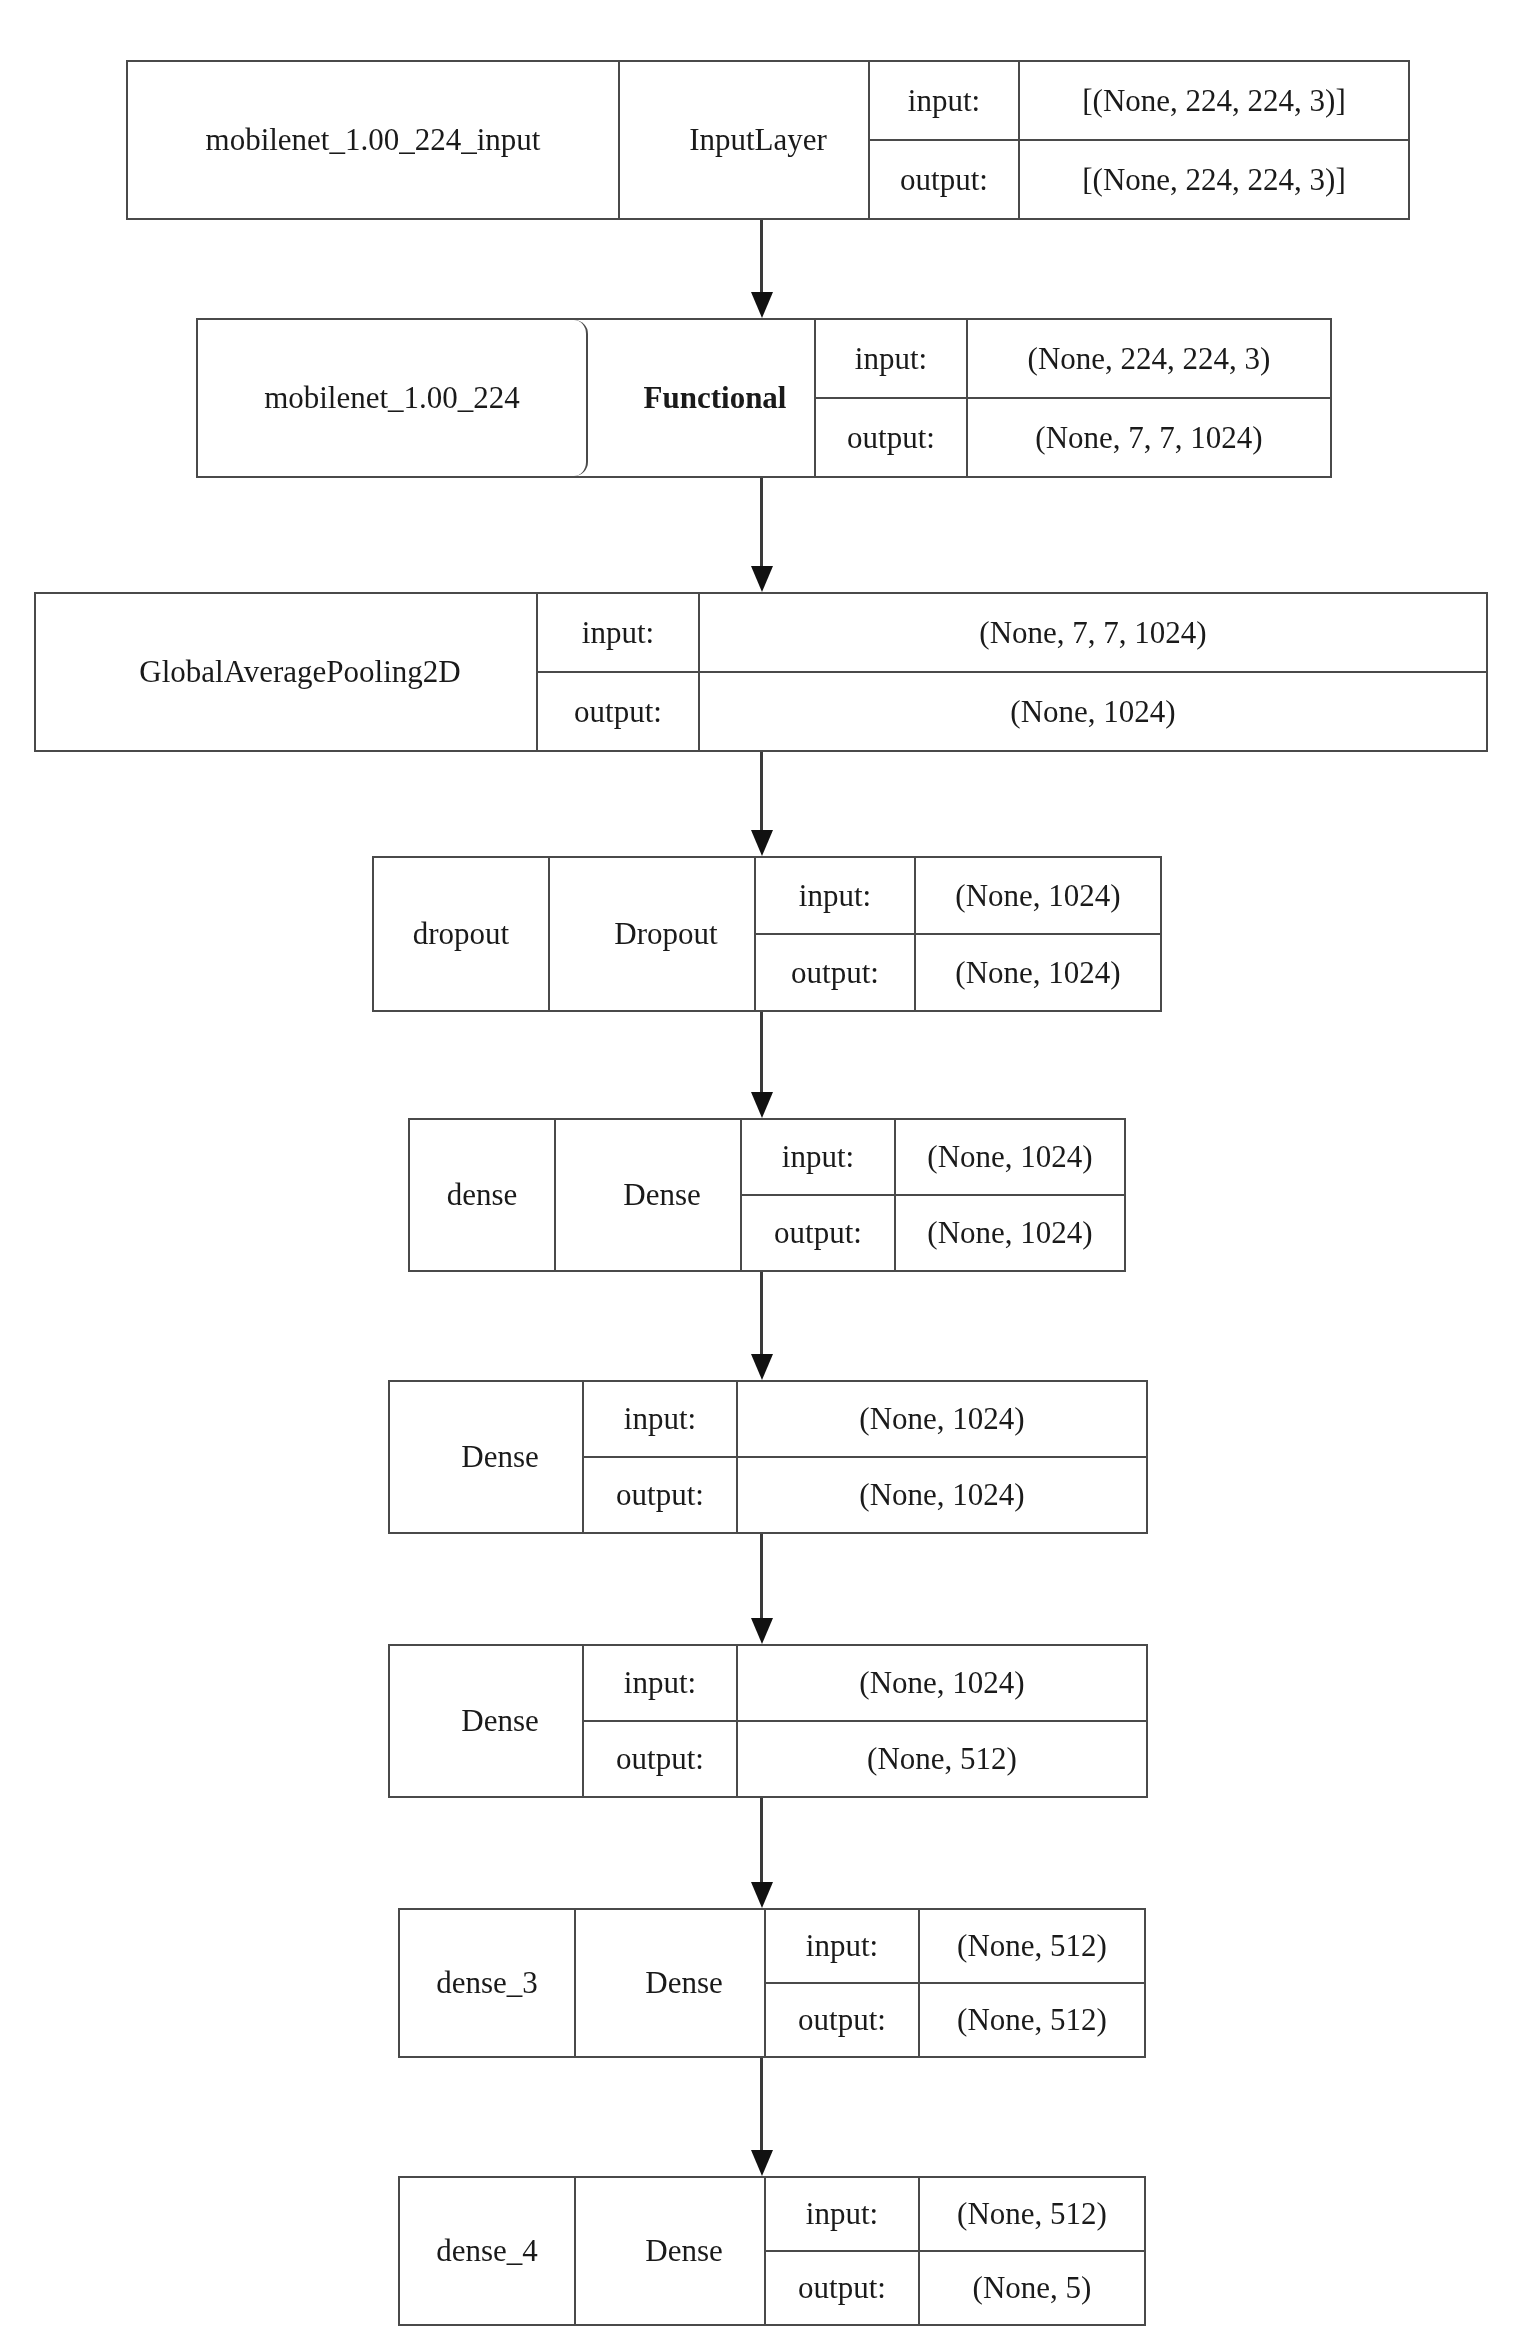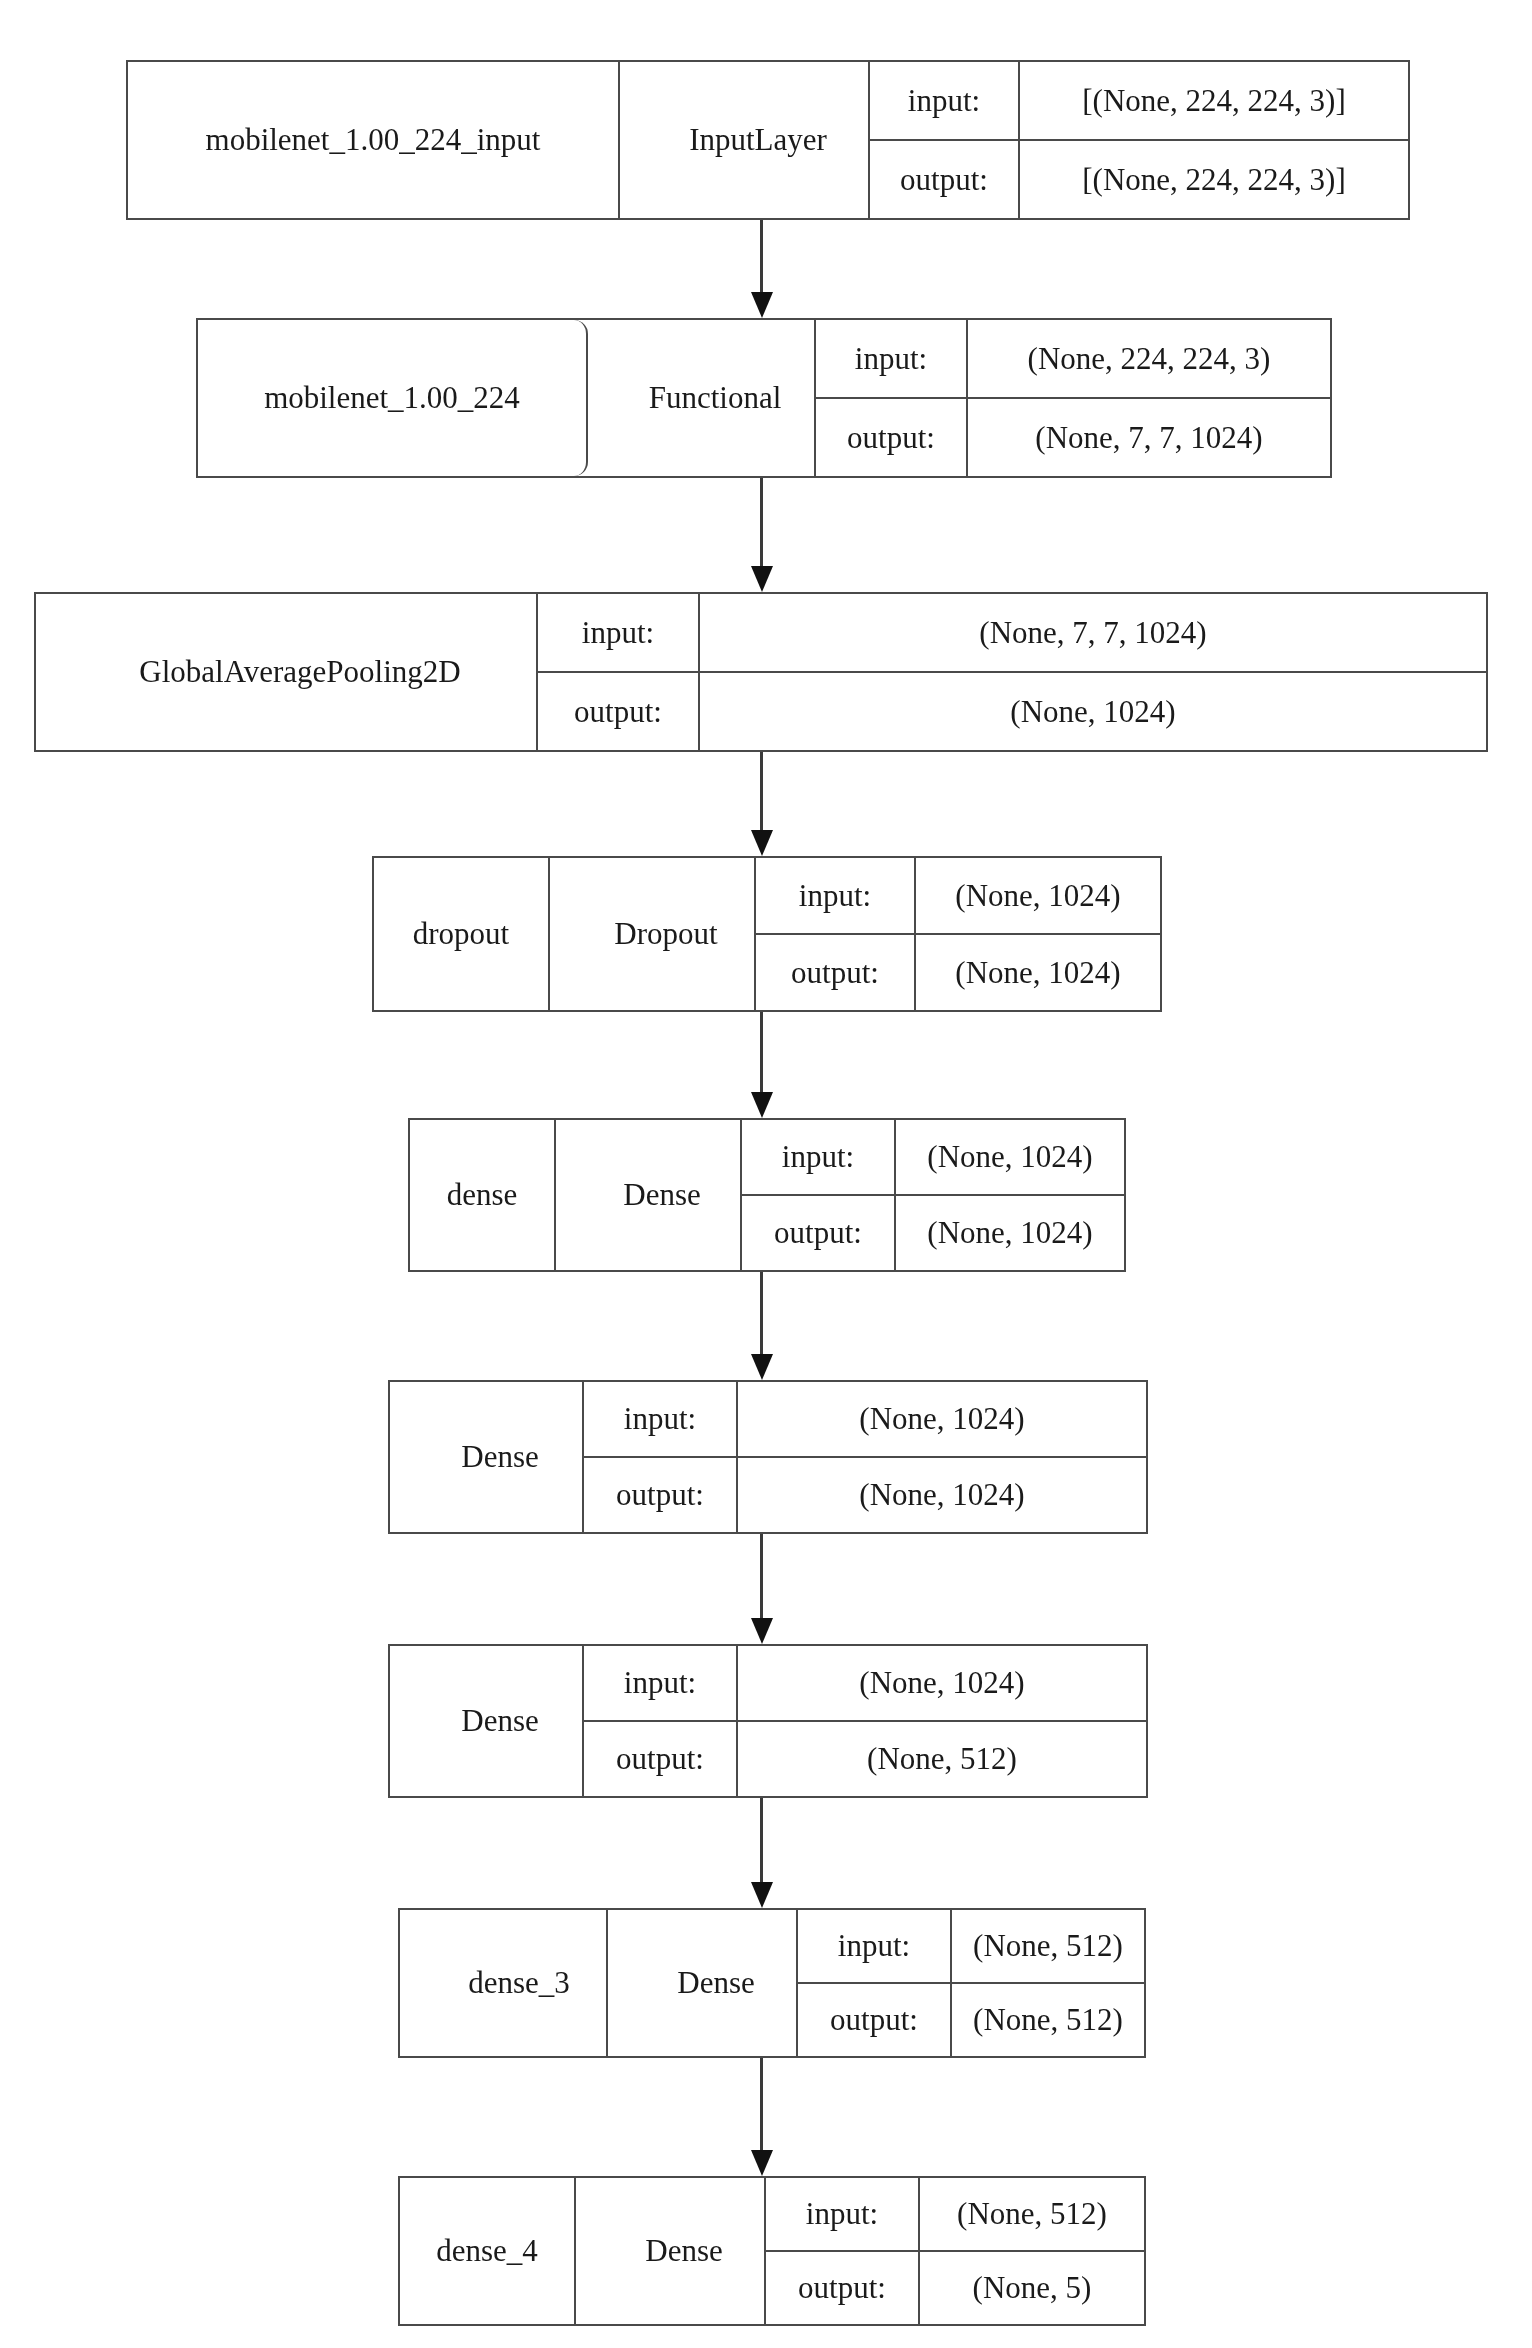--- a/index.html
+++ b/index.html
@@ -95,21 +95,21 @@
           <div class="io-value">[(None, 224, 224, 3)]</div>
         </div>
         <div class="io-row last">
           <div class="io-label" style="flex: 0 0 150px;">output:</div>
           <div class="io-value">[(None, 224, 224, 3)]</div>
         </div>
       </div>
     </div>
     <div class="node" style="left: 196px; top: 318px; width: 1136px; height: 160px;">
       <div class="cell name" style="flex: 0 0 390px; border-radius: 14px;">mobilenet_1.00_224</div>
-      <div class="cell type" style="flex: 0 0 200px;">Functional</div>
+      <div class="cell type" style="flex: 0 0 200px; font-weight: bold;">Functional</div>
       <div class="io" style="flex: 1 1 auto;">
         <div class="io-row first">
           <div class="io-label" style="flex: 0 0 152px;">input:</div>
           <div class="io-value">(None, 224, 224, 3)</div>
         </div>
         <div class="io-row last">
           <div class="io-label" style="flex: 0 0 152px;">output:</div>
           <div class="io-value">(None, 7, 7, 1024)</div>
         </div>
       </div>
@@ -175,21 +175,21 @@
           <div class="io-label" style="flex: 0 0 154px;">input:</div>
           <div class="io-value">(None, 1024)</div>
         </div>
         <div class="io-row last">
           <div class="io-label" style="flex: 0 0 154px;">output:</div>
           <div class="io-value">(None, 512)</div>
         </div>
       </div>
     </div>
     <div class="node" style="left: 398px; top: 1908px; width: 748px; height: 150px;">
-      <div class="cell name" style="flex: 0 0 176px; margin-left: 32px;">dense_3</div>
+      <div class="cell name" style="flex: 0 0 176px;">dense_3</div>
       <div class="cell type" style="flex: 0 0 162px;">Dense</div>
       <div class="io" style="flex: 1 1 auto;">
         <div class="io-row first">
           <div class="io-label" style="flex: 0 0 154px;">input:</div>
           <div class="io-value">(None, 512)</div>
         </div>
         <div class="io-row last">
           <div class="io-label" style="flex: 0 0 154px;">output:</div>
           <div class="io-value">(None, 512)</div>
         </div>

